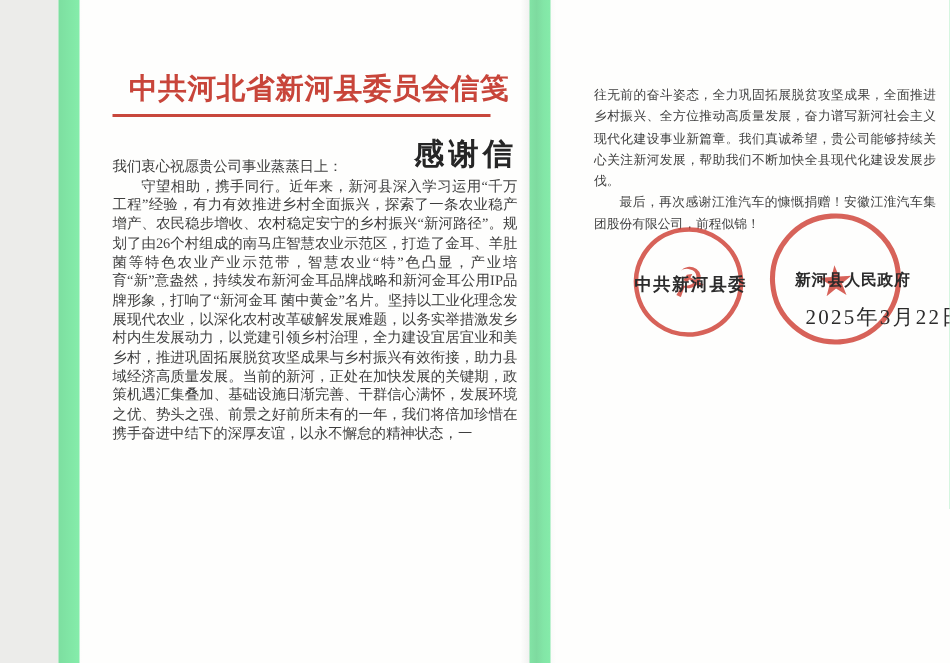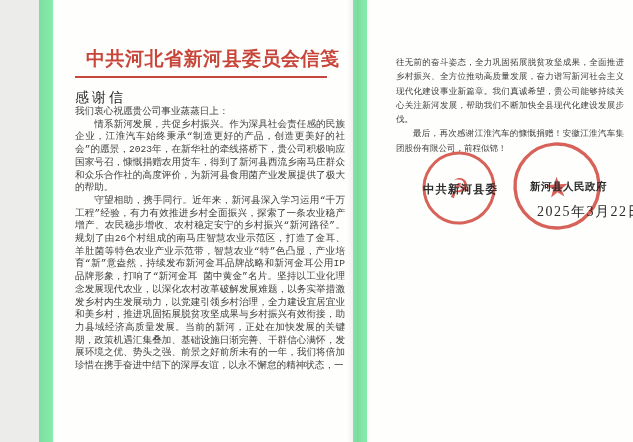--- a/index.html
+++ b/index.html
@@ -27,29 +27,29 @@
 
   
   .lh-wrap { position:absolute; left:36px; top:46px; width:270px; }
   .lh-title {
     padding-left:11px;
     font-size:19px; font-weight:bold; letter-spacing:0.5px;
     color:#c8453a; white-space:nowrap;
   }
   .lh-rule { margin-top:4px; height:2px; width:252px; background:#c8473c; }
   .doc-title {
-    margin-top:11px; text-align:left;
-    font-size:14px; font-weight:normal; letter-spacing:3px; color:#262626;
+    margin-top:11px; text-align:right;
+    font-size:20px; font-weight:bold; letter-spacing:3px; color:#262626;
   }
   .body1 {
     position:absolute; left:36px; top:106px; width:270px;
     font-size:9.6px; line-height:12.7px; text-align:justify;
     color:#3e3e3e;
   }
-  .body1 p, .body2 p { margin:0;font-family:Liberation Mono, monospace; }
+  .body1 p, .body2 p { margin:0; }
   .indent { text-indent:2em; }
   .footer1 {
     position:absolute; left:36px; top:390px; width:232px;
     border-top:1.6px solid #cb4a3e;
   }
   .footer1 .pagelabel {
     display:block; padding-left:166px; padding-top:2px;
     font-size:8.5px; color:#cb4a3e; letter-spacing:0;
   }
   .footer1 .gap { display:inline-block; width:30px; }
@@ -86,21 +86,20 @@
   <div class="right-edge-line"></div>
 
   <div class="lh-wrap">
     <div class="lh-title">中共河北省新河县委员会信笺</div>
     <div class="lh-rule"></div>
     <div class="doc-title">感谢信</div>
   </div>
 
   <div class="body1">
     <p>我们衷心祝愿贵公司事业蒸蒸日上：</p>
-    <p class="indent">情系新河发展，共促乡村振兴。作为深具社会责任感的民族企业，江淮汽车始终秉承“制造更好的产品，创造更美好的社会”的愿景，2023年，在新华社的牵线搭桥下，贵公司积极响应国家号召，慷慨捐赠农用货车，得到了新河县西流乡南马庄群众和众乐合作社的高度评价，为新河县食用菌产业发展提供了极大的帮助。</p>
     <p class="indent">守望相助，携手同行。近年来，新河县深入学习运用“千万工程”经验，有力有效推进乡村全面振兴，探索了一条农业稳产增产、农民稳步增收、农村稳定安宁的乡村振兴“新河路径”。规划了由26个村组成的南马庄智慧农业示范区，打造了金耳、羊肚菌等特色农业产业示范带，智慧农业“特”色凸显，产业培育“新”意盎然，持续发布新河金耳品牌战略和新河金耳公用IP品牌形象，打响了“新河金耳 菌中黄金”名片。坚持以工业化理念发展现代农业，以深化农村改革破解发展难题，以务实举措激发乡村内生发展动力，以党建引领乡村治理，全力建设宜居宜业和美乡村，推进巩固拓展脱贫攻坚成果与乡村振兴有效衔接，助力县域经济高质量发展。当前的新河，正处在加快发展的关键期，政策机遇汇集叠加、基础设施日渐完善、干群信心满怀，发展环境之优、势头之强、前景之好前所未有的一年，我们将倍加珍惜在携手奋进中结下的深厚友谊，以永不懈怠的精神状态，一</p>
   </div>
 
 
   <div class="body2">
     <p>往无前的奋斗姿态，全力巩固拓展脱贫攻坚成果，全面推进乡村振兴、全方位推动高质量发展，奋力谱写新河社会主义现代化建设事业新篇章。我们真诚希望，贵公司能够持续关心关注新河发展，帮助我们不断加快全县现代化建设发展步伐。</p>
     <p class="indent">最后，再次感谢江淮汽车的慷慨捐赠！安徽江淮汽车集团股份有限公司，前程似锦！</p>
   </div>
 
   <svg class="seal seal-party" width="78" height="78" viewBox="0 0 78 78">

